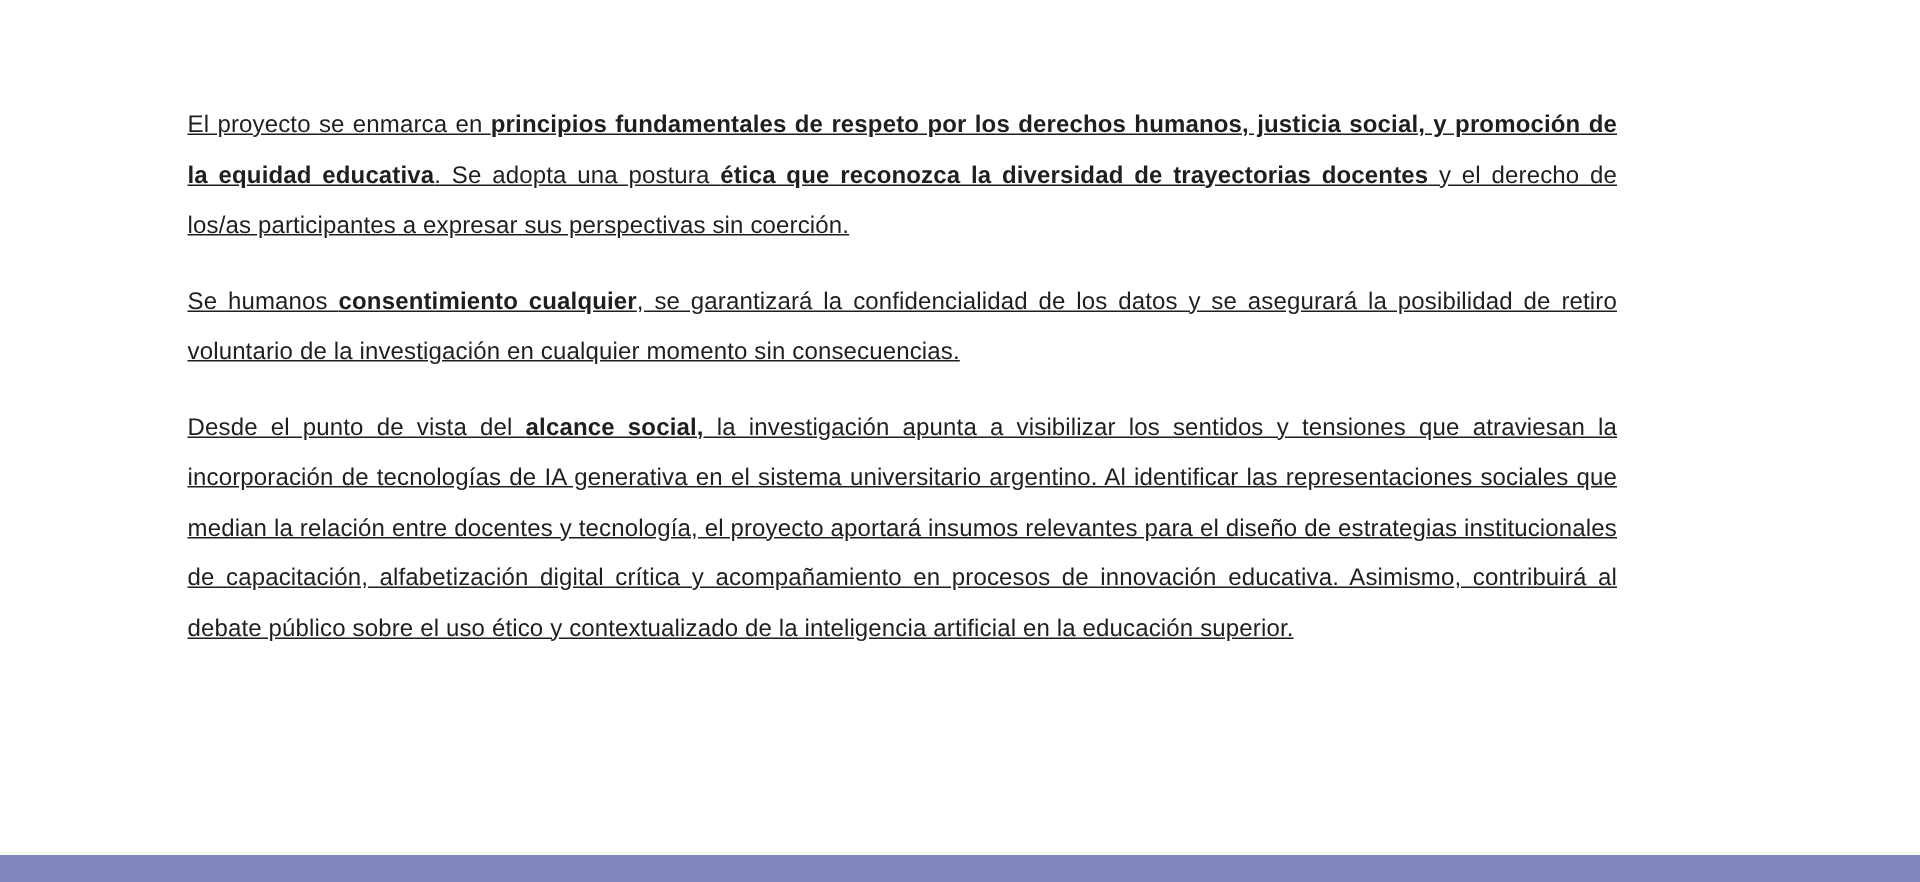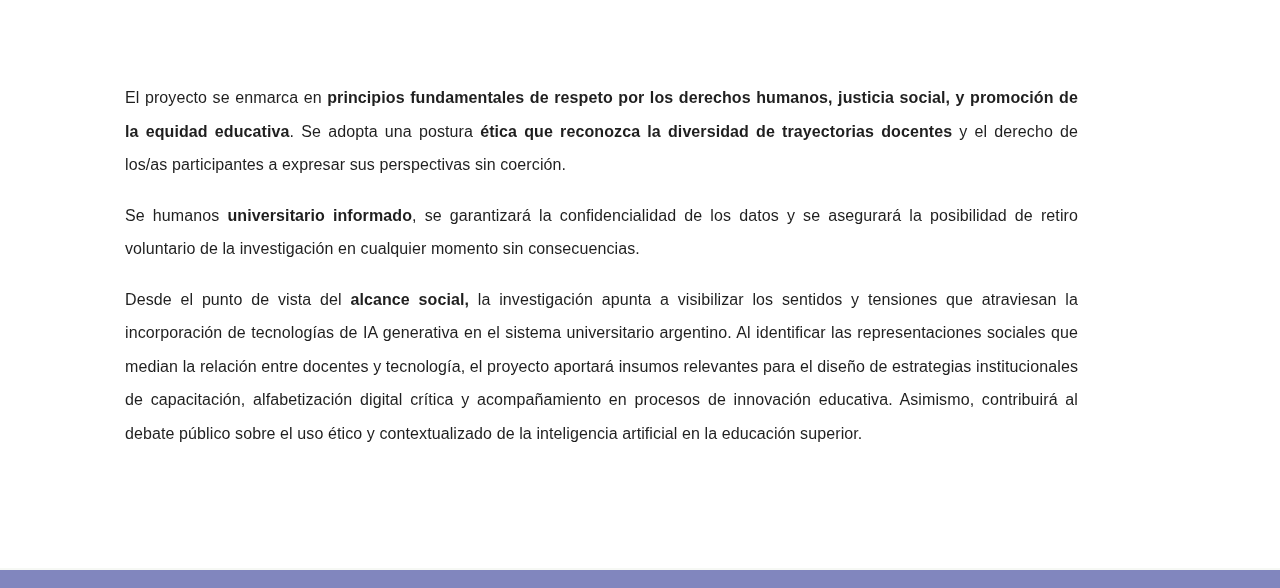--- a/index.html
+++ b/index.html
@@ -14,23 +14,24 @@
   .page {
     position: absolute;
     top: 0; left: 0;
     width: 1280px;
     height: 588px;
     background: #ffffff;
   }
   .content {
     position: absolute;
     left: 125px;
-    top: 81px;
+    top: 67px;
     width: 953px;
     color: #1f1f1f;
+    text-decoration: underline;
   }
   .content p {
     margin: 0 0 17px 0;
     font-size: 16px;
     line-height: 33.5px;
     text-align: justify;
     letter-spacing: 0.1px;
   }
   .content p span.bold {
     font-weight: 700;
@@ -43,18 +44,18 @@
     height: 18px;
     border-top: 2px solid #f6f8f4;
   }
 </style>
 </head>
 <body>
 
 <div class="page">
   <div class="content" id="paragraphs" style="color: rgb(31, 31, 31);">
       <p><span>El proyecto se enmarca en </span><span class="bold">principios fundamentales de respeto por los derechos humanos, justicia social, y promoción de la equidad educativa</span><span>. Se adopta una postura </span><span class="bold">ética que reconozca la diversidad de trayectorias docentes</span><span> y el derecho de los/as participantes a expresar sus perspectivas sin coerción.</span></p>
-      <p><span>Se humanos </span><span class="bold">universitario informado</span><span>, se garantizará la confidencialidad de los datos y se asegurará la posibilidad de retiro voluntario de la investigación en cualquier momento sin consecuencias.</span></p>
+      <p><span>Se humanos </span><span class="bold">consentimiento cualquier</span><span>, se garantizará la confidencialidad de los datos y se asegurará la posibilidad de retiro voluntario de la investigación en cualquier momento sin consecuencias.</span></p>
       <p><span>Desde el punto de vista del </span><span class="bold">alcance social,</span><span> la investigación apunta a visibilizar los sentidos y tensiones que atraviesan la incorporación de tecnologías de IA generativa en el sistema universitario argentino. Al identificar las representaciones sociales que median la relación entre docentes y tecnología, el proyecto aportará insumos relevantes para el diseño de estrategias institucionales de capacitación, alfabetización digital crítica y acompañamiento en procesos de innovación educativa. Asimismo, contribuirá al debate público sobre el uso ético y contextualizado de la inteligencia artificial en la educación superior.</span></p>
     </div>
 </div>
 
 <div class="bottom-bar" style="background: rgb(129, 134, 190);"></div>
 
 </body></html>

